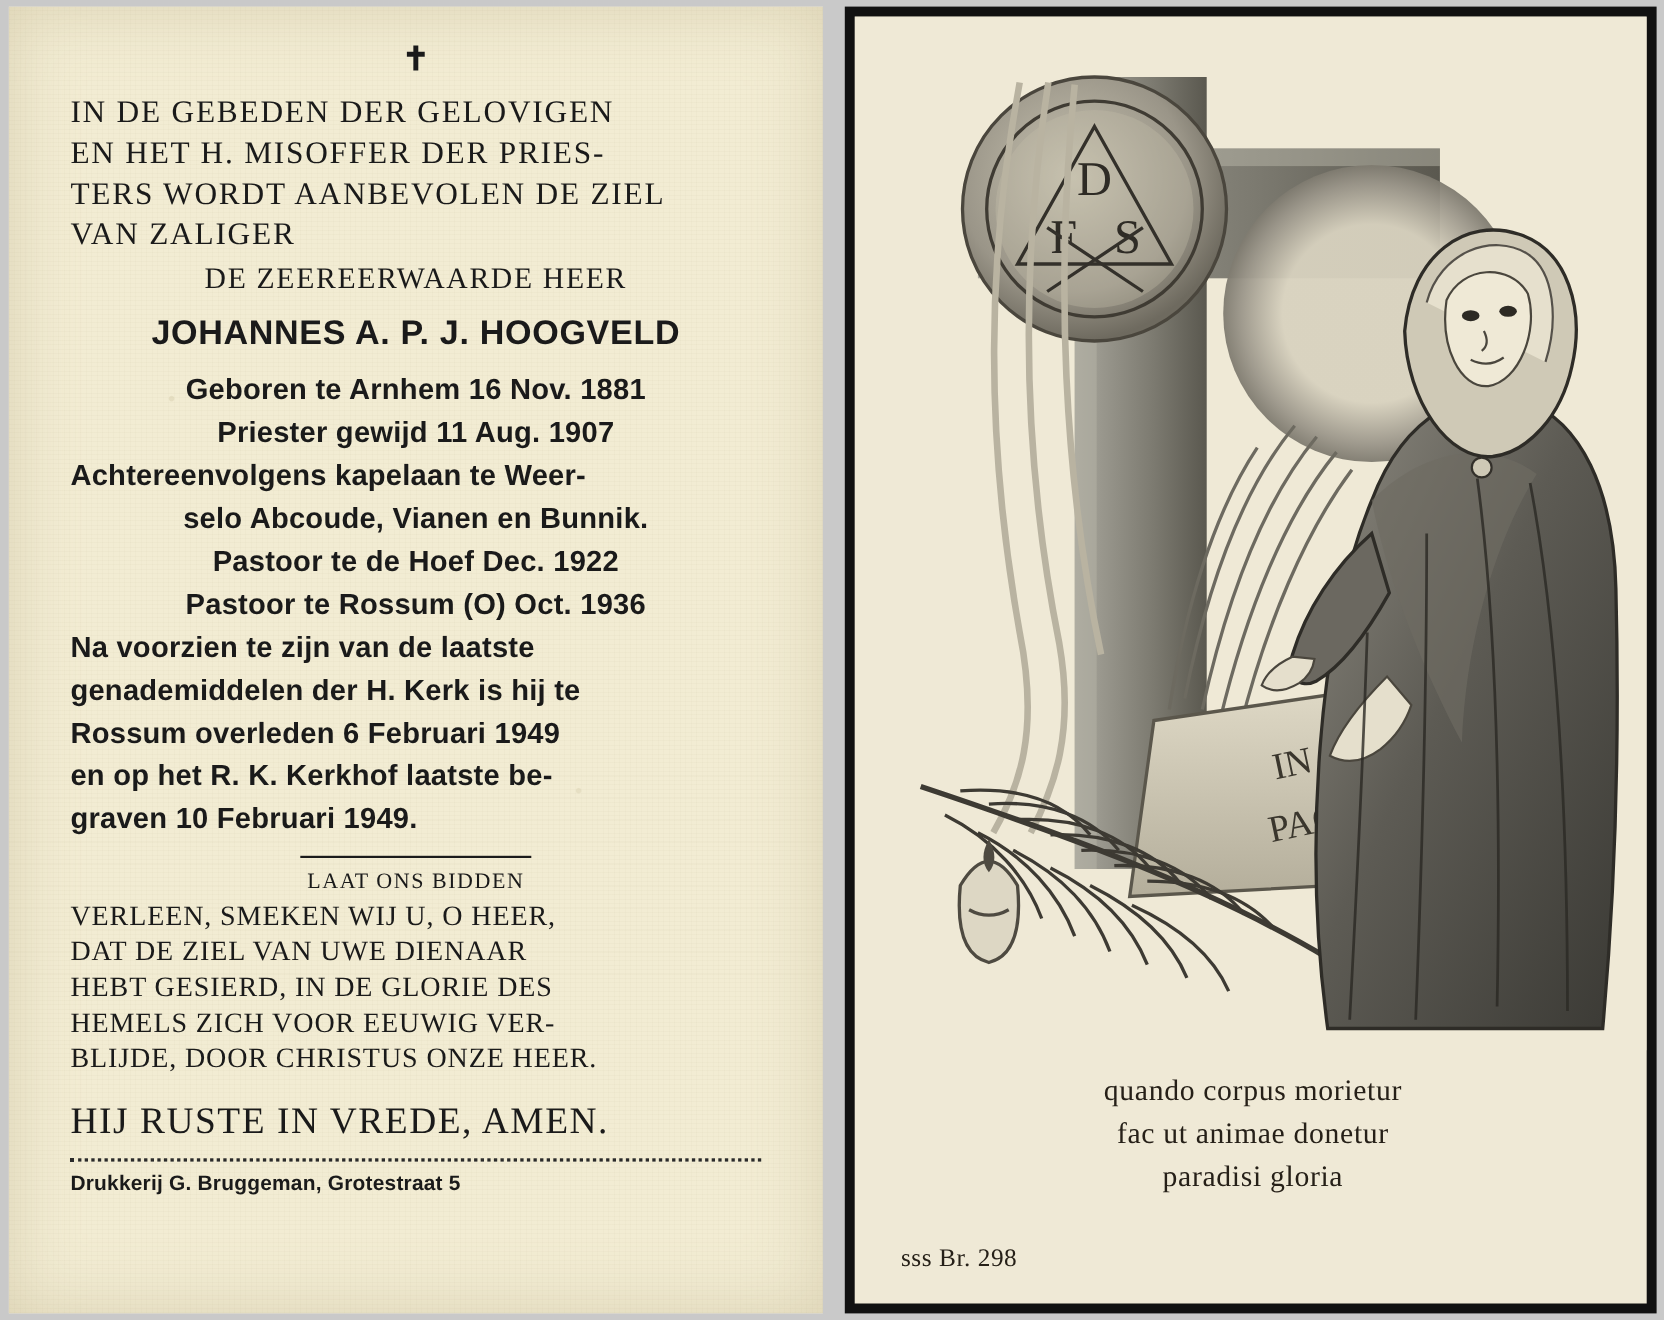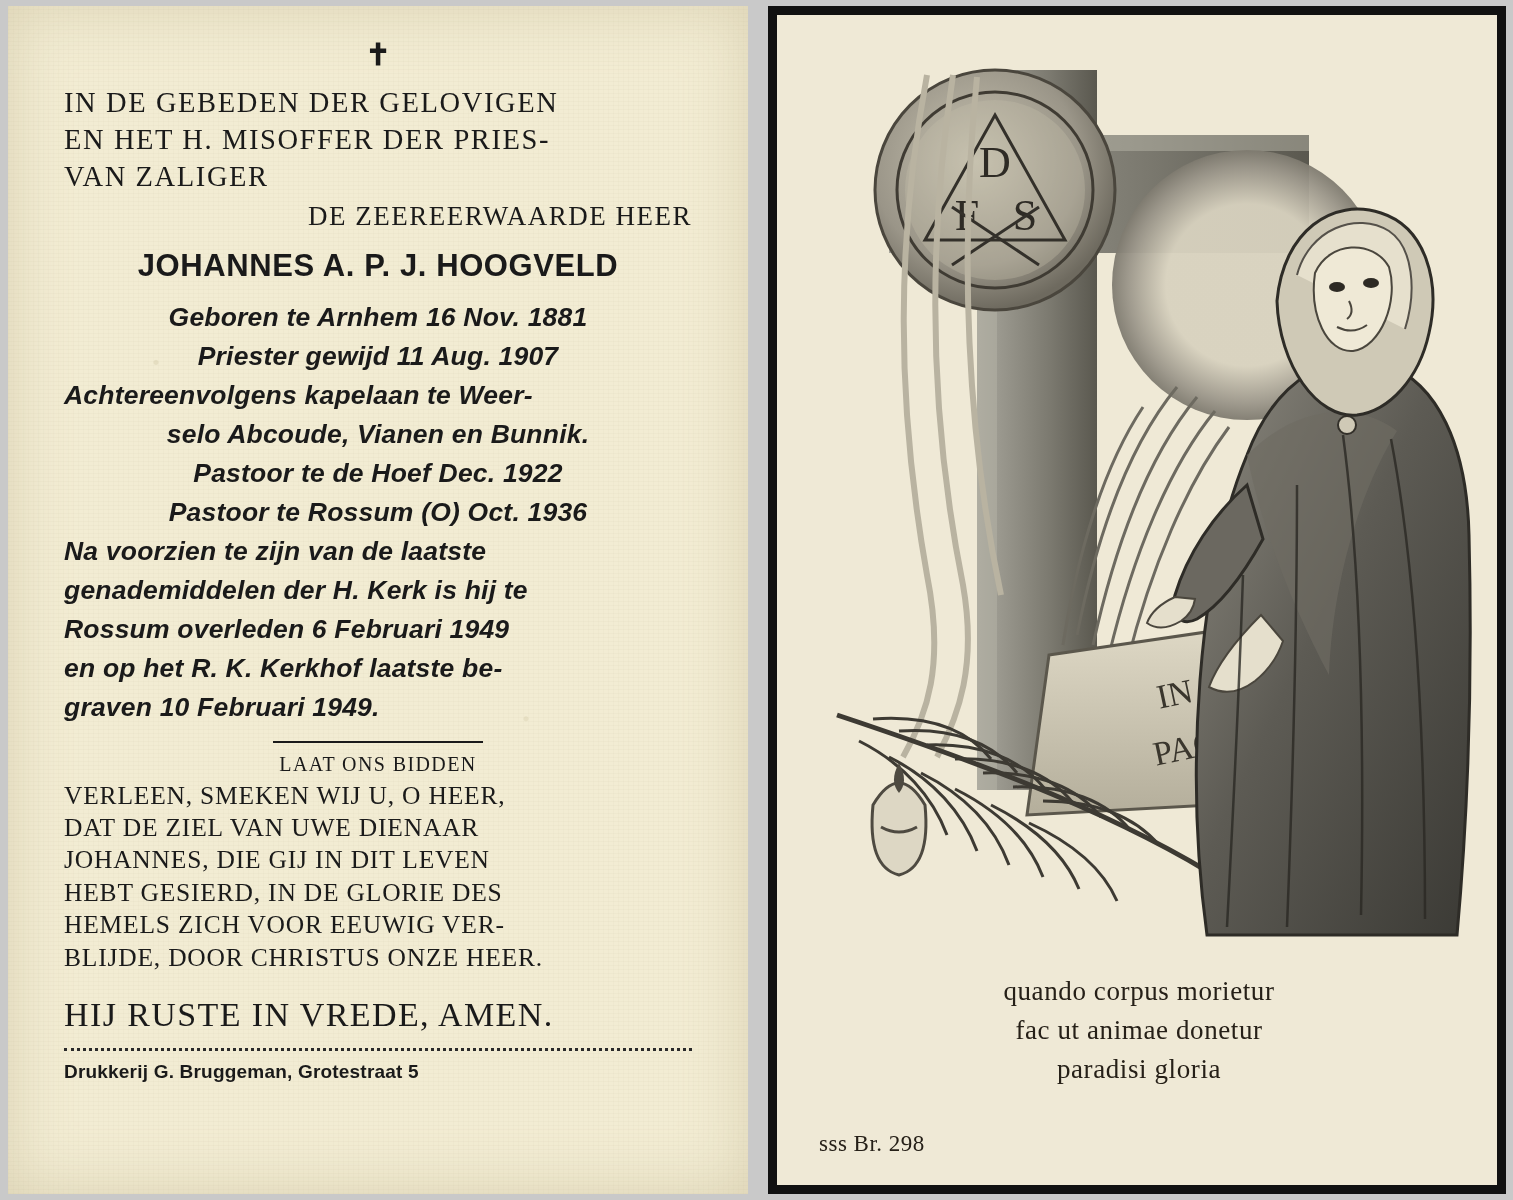--- a/index.html
+++ b/index.html
@@ -62,41 +62,40 @@
     letter-spacing: 1.6px;
     line-height: 1.30;
     text-align: left;
     font-weight: 400;
   }
   .block-caps .ln { display: block; white-space: nowrap; }
   .subtitle-caps {
     font-family: "Liberation Serif", serif;
     font-size: 27px;
     letter-spacing: 1.5px;
-    text-align: right;
+    text-align: center;
     margin-top: 6px;
     white-space: nowrap;
   }
   .name-line {
     font-family: "Liberation Sans", sans-serif;
     font-weight: 700;
     font-size: 31px;
     letter-spacing: 0.6px;
     text-align: center;
     margin-top: 16px;
     white-space: nowrap;
   }
   .bio {
     margin-top: 14px;
     font-family: "Liberation Sans", sans-serif;
     font-weight: 700;
     font-size: 26.5px;
     line-height: 1.47;
     letter-spacing: 0.2px;
-    font-style: italic;
   }
   .bio .ln { display: block; }
   .bio .ctr { text-align: center; }
   .bio .just { text-align: justify; }
   .rule-short {
     width: 210px;
     height: 2px;
     background: #1a1a1a;
     margin: 14px auto 10px auto;
   }
@@ -194,20 +193,21 @@
 
   <div class="card-left">
     <div class="paper-grain"></div>
     <div class="left-inner">
 
       <div class="cross-glyph">✝</div>
 
       <div class="block-caps">
         <span class="ln">IN DE GEBEDEN DER GELOVIGEN</span>
         <span class="ln">EN HET H. MISOFFER DER PRIES-</span>
+        <span class="ln">TERS WORDT AANBEVOLEN DE ZIEL</span>
         <span class="ln">VAN ZALIGER</span>
       </div>
 
       <div class="subtitle-caps">DE ZEEREERWAARDE HEER</div>
 
       <div class="name-line">JOHANNES A. P. J. HOOGVELD</div>
 
       <div class="bio">
         <span class="ln ctr">Geboren te Arnhem 16 Nov. 1881</span>
         <span class="ln ctr">Priester gewijd 11 Aug. 1907</span>
@@ -222,21 +222,20 @@
         <span class="ln">graven 10 Februari 1949.</span>
       </div>
 
       <div class="rule-short"></div>
 
       <div class="pray-head">LAAT ONS BIDDEN</div>
 
       <div class="prayer">
         <span class="ln">VERLEEN, SMEKEN WIJ U, O HEER,</span>
         <span class="ln">DAT DE ZIEL VAN UWE DIENAAR</span>
-        <span class="ln">JOHANNES, DIE GIJ IN DIT LEVEN</span>
         <span class="ln">HEBT GESIERD, IN DE GLORIE DES</span>
         <span class="ln">HEMELS ZICH VOOR EEUWIG VER-</span>
         <span class="ln">BLIJDE, DOOR CHRISTUS ONZE HEER.</span>
       </div>
 
       <div class="rip">HIJ RUSTE IN VREDE, AMEN.</div>
 
       <div class="dotted-rule"></div>
 
       <div class="printer">Drukkerij G. Bruggeman, Grotestraat 5</div>

